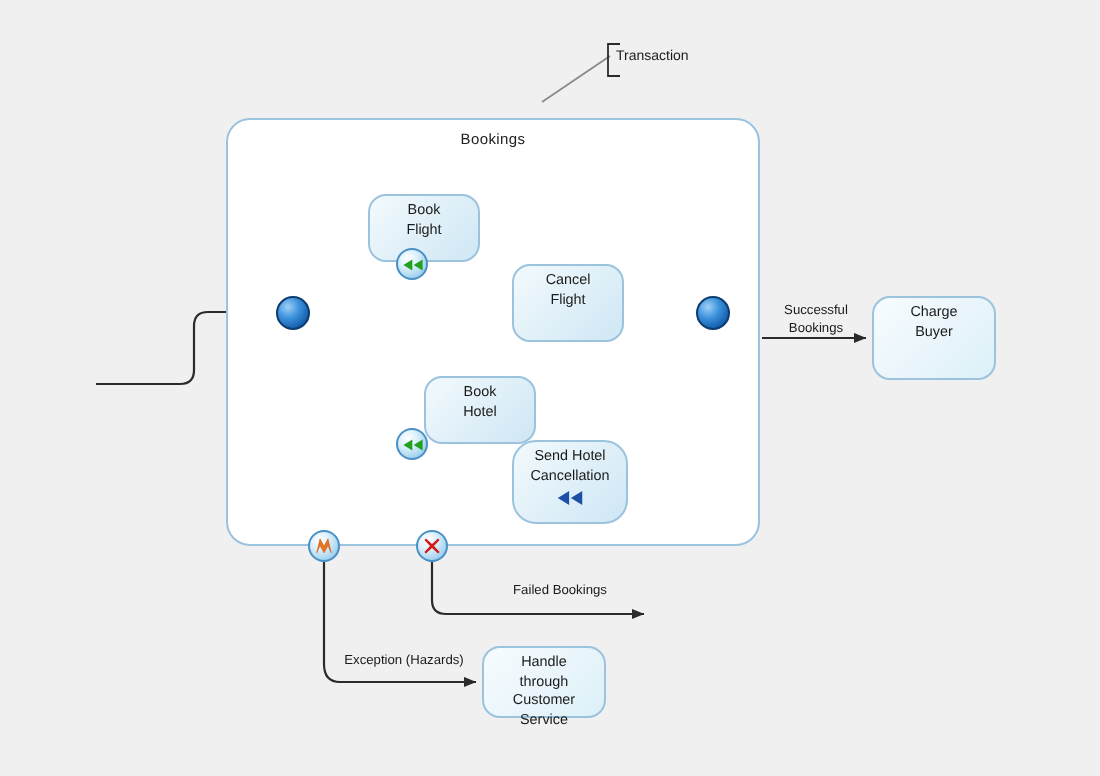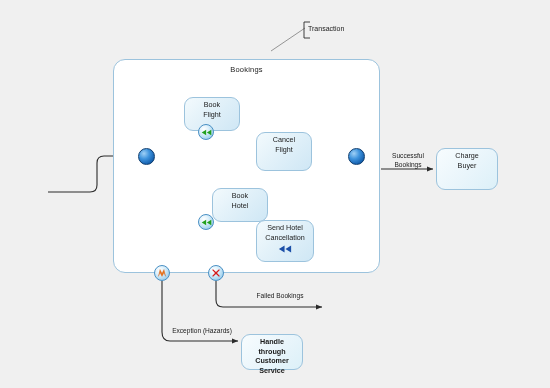--- a/index.html
+++ b/index.html
@@ -187,34 +187,34 @@
     <span class="node-label">Cancel Flight</span>
     <svg class="comp-marker" viewBox="0 0 16 9">
         <path d="M7.5,0.5 L7.5,8.5 L1,4.5 z M15,0.5 L15,8.5 L8.5,4.5 z" fill="#1b4fa8"></path>
       </svg>
   </div>
 
   <div class="node" style="left:184px; top:188px; width:56px; height:34px;margin-left:28px;">
     <span class="node-label">Book Hotel</span>
   </div>
 
-  <div class="node" style="left:256px; top:220px; width:58px; height:42px;">
+  <div class="node" style="left:256px; top:220px; width:58px; height:42px;border-radius:12px;">
     <span class="node-label">Send Hotel
 Cancellation</span>
     <svg class="comp-marker" viewBox="0 0 16 9">
         <path d="M7.5,0.5 L7.5,8.5 L1,4.5 z M15,0.5 L15,8.5 L8.5,4.5 z" fill="#1b4fa8"></path>
       </svg>
   </div>
 
   <div class="node plain" style="left:436px; top:148px; width:62px; height:42px;">
     <span class="node-label">Charge Buyer</span>
   </div>
 
 
-  <div class="node plain" style="left:241px; top:334px; width:62px; height:36px;font-weight:bold;">
+  <div class="node plain" style="left:241px; top:323px; width:62px; height:36px;">
     <span class="node-label">Handle through
 Customer Service</span>
   </div>
 
   <div class="bevent" style="left:198px; top:124px;">
     <svg width="11" height="7" viewBox="0 0 16 9">
         <path d="M7.5,0.5 L7.5,8.5 L1,4.5 z M15,0.5 L15,8.5 L8.5,4.5 z" fill="#22a01e"></path>
       </svg>
   </div>
 

